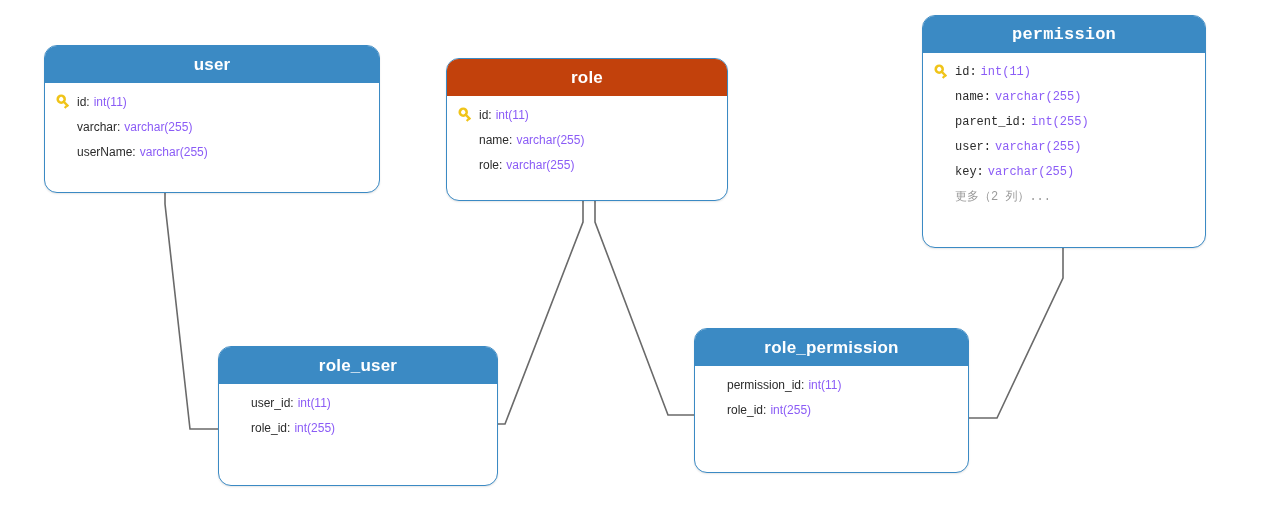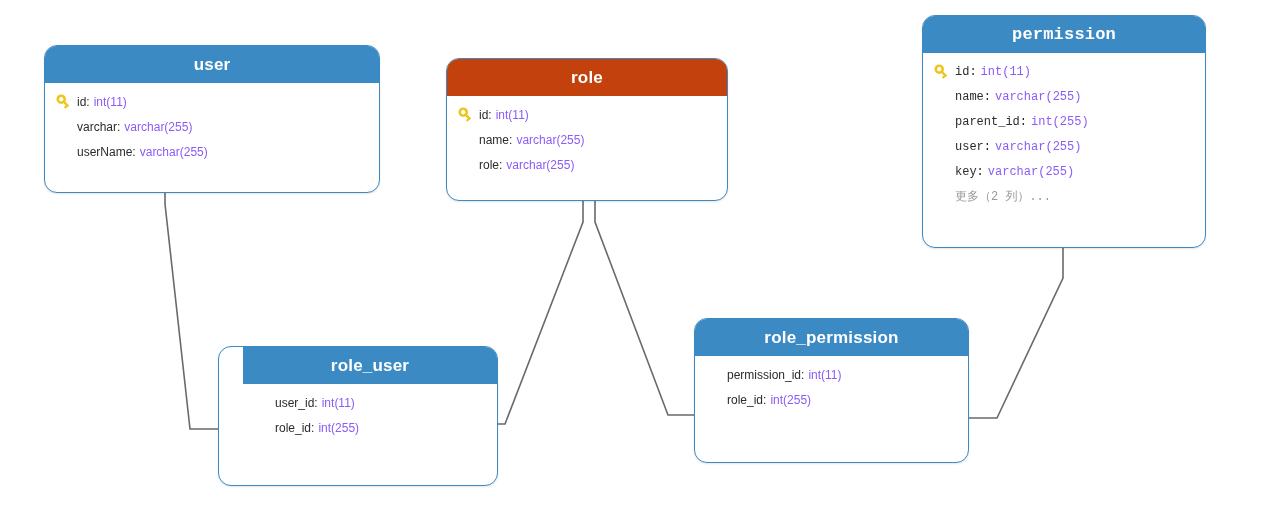--- a/index.html
+++ b/index.html
@@ -197,38 +197,38 @@
             <span class="field-name">key</span>
             <span class="field-sep">:</span>
             <span class="field-type">varchar(255)</span>
           </div>
           <div class="field-row no-key">
             <span class="key-slot"></span>
             <span class="field-more">更多（2 列）...</span>
           </div>
         </div>
       </div>
-      <div class="entity" style="left: 218px; top: 346px; width: 280px; height: 140px; border-color: rgb(59, 138, 196); padding-left: 24px;">
+      <div class="entity" style="left: 218px; top: 346px; width: 280px; height: 140px; border-color: rgb(59, 138, 196);">
         <div class="entity-header" style="background: rgb(59, 138, 196);">role_user</div>
         <div class="entity-body">
           <div class="field-row no-key">
             <span class="key-slot"></span>
             <span class="field-name">user_id</span>
             <span class="field-sep">:</span>
             <span class="field-type">int(11)</span>
           </div>
           <div class="field-row no-key">
             <span class="key-slot"></span>
             <span class="field-name">role_id</span>
             <span class="field-sep">:</span>
             <span class="field-type">int(255)</span>
           </div>
         </div>
       </div>
-      <div class="entity" style="left: 694px; top: 318px; width: 275px; height: 145px; border-color: rgb(59, 138, 196);">
+      <div class="entity" style="left: 694px; top: 328px; width: 275px; height: 145px; border-color: rgb(59, 138, 196);">
         <div class="entity-header" style="background: rgb(59, 138, 196);">role_permission</div>
         <div class="entity-body">
           <div class="field-row no-key">
             <span class="key-slot"></span>
             <span class="field-name">permission_id</span>
             <span class="field-sep">:</span>
             <span class="field-type">int(11)</span>
           </div>
           <div class="field-row no-key">
             <span class="key-slot"></span>

